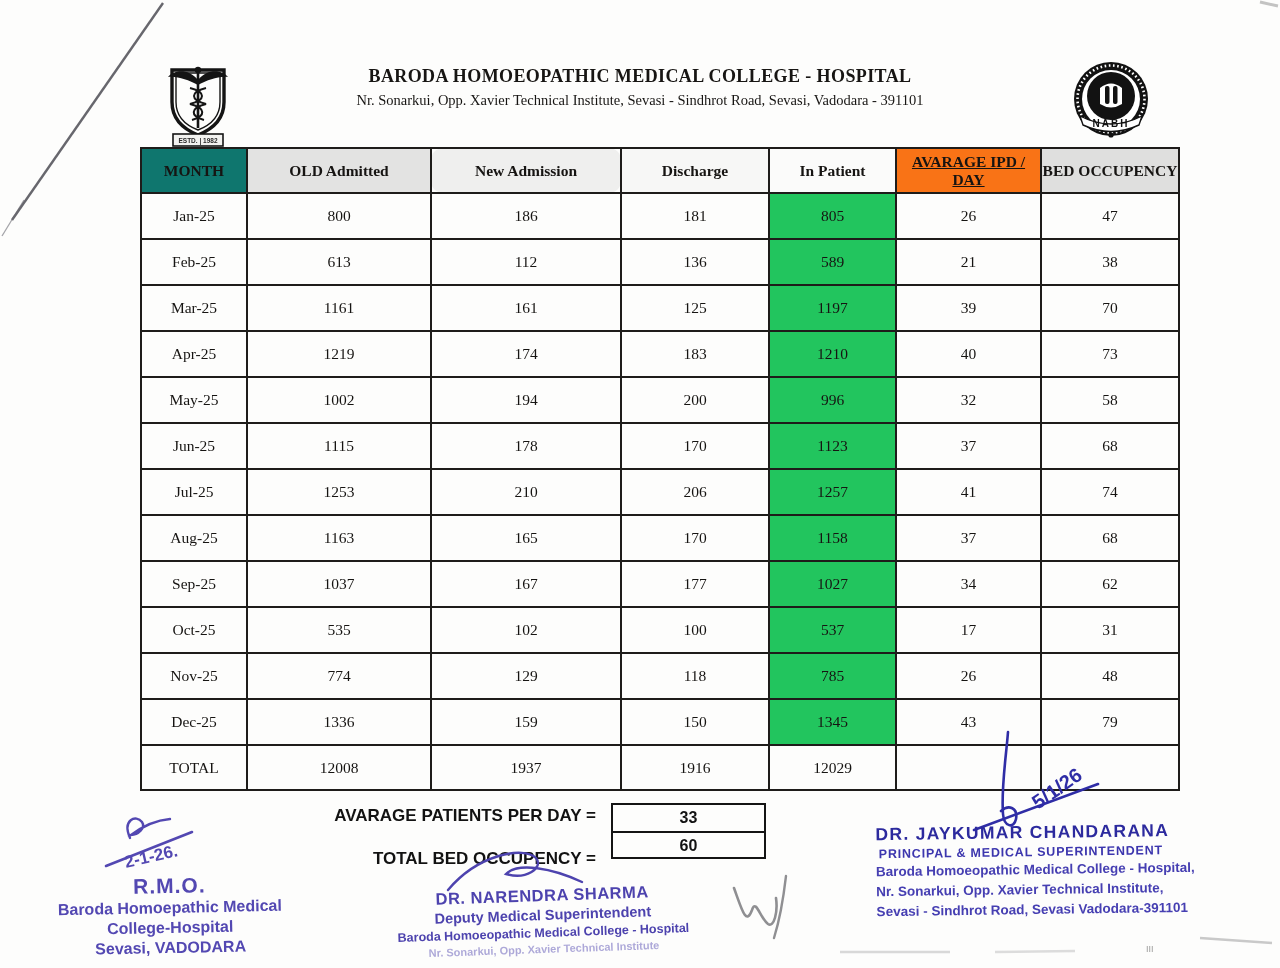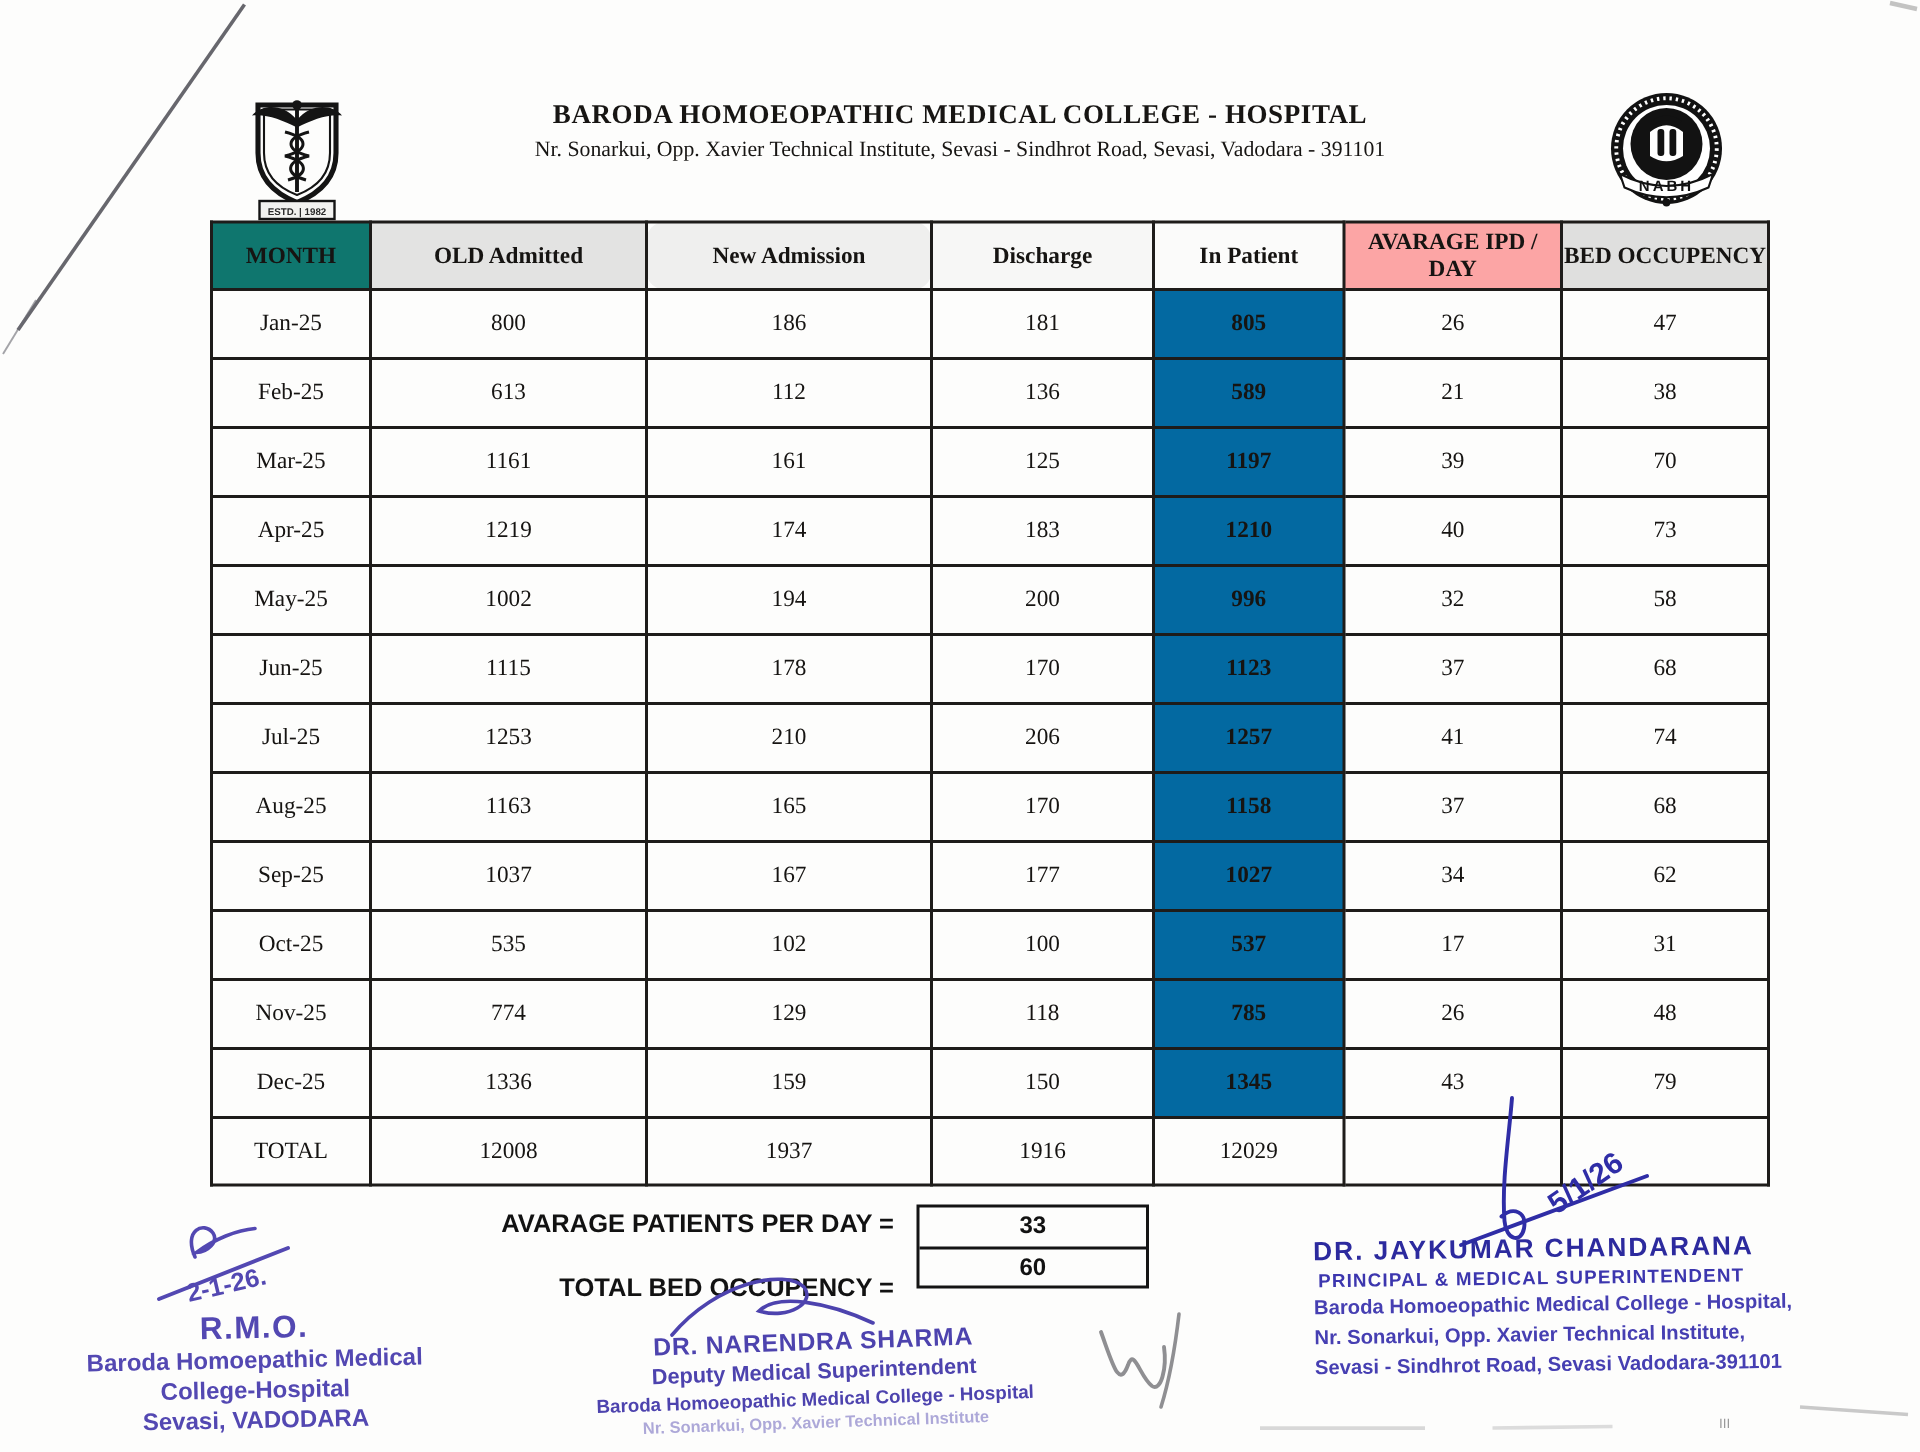--- a/index.html
+++ b/index.html
@@ -15,22 +15,22 @@
 
   .crest { position:absolute; left:156px; top:62px; }
   .nabh  { position:absolute; left:1072px; top:60px; }
 
   
   table.ipd { position:absolute; left:140px; top:147px; width:1038px; border-collapse:collapse; table-layout:fixed; font-family:"Liberation Serif", serif; color:#161412; }
   table.ipd th, table.ipd td { border:2px solid #1e1c1a; text-align:center; vertical-align:middle; padding:0; }
   table.ipd th { height:45px; font-size:15.5px; font-weight:bold; line-height:1.15; }
   table.ipd td { height:46px; font-size:15.5px; }
   .th0 { background:#0f766e; } .th1 { background:#e3e3e2;margin-top:22px; } .th2 { background:#efefee;border-radius:12px; }
-  .th3 { background:#f7f7f6; } .th4 { background:#fbfbfa; } .th5 { background:#fca5a5; } .th6 { background:#dfdfde; }
-  td.tint { background:#0369a1;font-weight:bold; }
+  .th3 { background:#f7f7f6; } .th4 { background:#fbfbfa; } .th5 { background:#f97316;text-decoration:underline; } .th6 { background:#dfdfde; }
+  td.tint { background:#22c55e; }
   td.ghost { border:none; background:transparent; }
   tr.total-row td { height:45px; font-size:15.5px; }
 
   
   .summary { position:absolute; left:0; top:802px; width:768px; font-family:"Liberation Sans", sans-serif; color:#121212; }
   .sum-label { position:absolute; right:172px; width:440px; text-align:right; }
   .sum-label .l1 { font-size:17px; font-weight:600; line-height:27px; }
   .sum-label .l2 { font-size:17px; font-weight:800; line-height:28px;margin-top:16px; }
   .sum-box { position:absolute; left:611px; top:1px; width:155px; border:2.5px solid #141414; }
   .sum-box .val { height:26px; line-height:26px; text-align:center; font-size:16px; font-weight:bold; }

